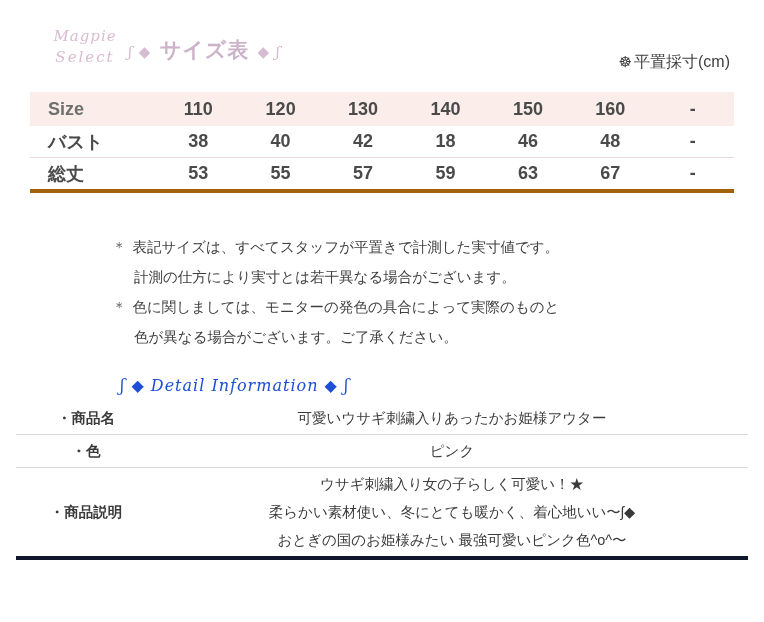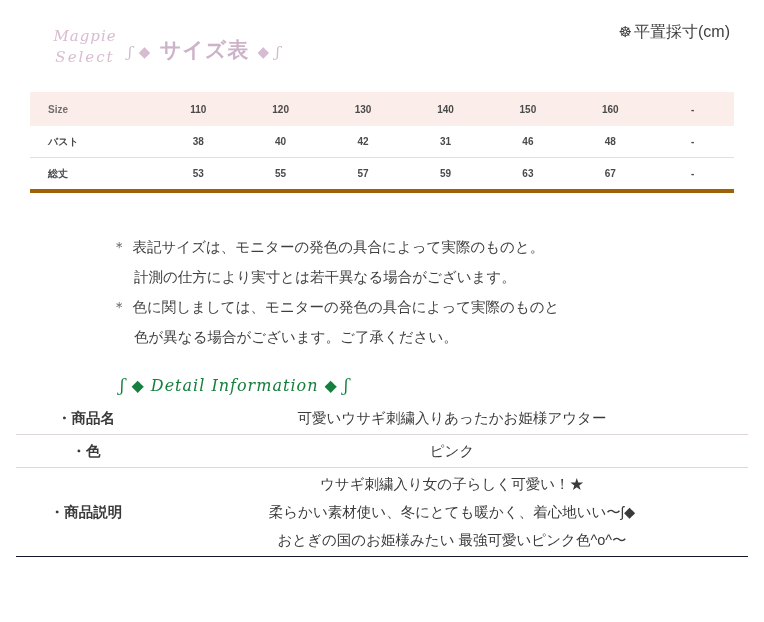--- a/index.html
+++ b/index.html
@@ -58,21 +58,21 @@
   }
   .title .orn {
     font-size: 15px;
     font-style: italic;
     color: #d5bcd1;
     font-weight: normal;
   }
   .measure {
     position: absolute;
     right: 34px;
-    top: 22px;
+    top: 52px;
     font-size: 16px;
     color: #3f3f3f;
     white-space: nowrap;
     text-align: center;
   }
   .measure .ruler-icon {
     display: inline-block;
     font-size: 15px;
     margin-right: 2px;
     color: #3f3f3f;
@@ -82,21 +82,21 @@
   .size-table {
     position: absolute;
     left: 30px;
     top: 92px;
     width: 704px;
     border-collapse: collapse;
     table-layout: fixed;
   }
   .size-table th, .size-table td {
     height: 29px;
-    font-size: 10px;
+    font-size: 18px;
     font-weight: bold;
     text-align: center;
     color: #4a4a4a;
     border-bottom: 1px solid #e8d9e2;
   }
   .size-table thead th {
     background: #fbeeea;
     border-bottom: none;
     height: 32px;
   }
@@ -126,21 +126,21 @@
   .note-line.indent { padding-left: 22px; }
   .star { color: #6a6a6a; margin-right: 6px; }
 
   
   .detail-title {
     position: absolute;
     left: 120px;
     top: 376px;
     font-family: "DejaVu Serif", serif;
     font-style: italic;
-    color: #15803d;
+    color: #1d4ed8;
     font-size: 16px;
     letter-spacing: 1px;
     white-space: nowrap;
   }
   .detail-table {
     position: absolute;
     left: 16px;
     top: 402px;
     width: 732px;
     border-collapse: collapse;
@@ -165,21 +165,21 @@
     height: 32px;
   }
   .detail-table tr.desc .label,
   .detail-table tr.desc .value {
     height: 88px;
   }
   .desc-lines div {
     line-height: 28px;
     white-space: nowrap;
   }
-  .detail-table tr:last-child td { border-bottom: 1px solid #0f172a; }
+  .detail-table tr:last-child td { border-bottom: 4px solid #0f172a; }
 </style>
 </head>
 <body>
 
 <div class="page">
 
   <div class="header">
     <div class="brand">
       <div class="line1">Magpie</div>
       <div class="line2">Select</div>
@@ -208,41 +208,41 @@
         <th>160</th>
         <th>-</th>
       </tr>
     </thead>
     <tbody>
       <tr>
         <td class="rowhead">バスト</td>
         <td>38</td>
         <td>40</td>
         <td>42</td>
-        <td>31</td>
+        <td>18</td>
         <td>46</td>
         <td>48</td>
         <td>-</td>
       </tr>
       <tr>
         <td class="rowhead">総丈</td>
         <td>53</td>
         <td>55</td>
         <td>57</td>
         <td>59</td>
         <td>63</td>
         <td>67</td>
         <td>-</td>
       </tr>
     </tbody>
   </table>
 
   <div class="notes">
     <div class="note-line">
-      <span class="star">＊</span><span>表記サイズは、モニターの発色の具合によって実際のものと。</span>
+      <span class="star">＊</span><span>表記サイズは、すべてスタッフが平置きで計測した実寸値です。</span>
     </div>
     <div class="note-line indent">
       <span>計測の仕方により実寸とは若干異なる場合がございます。</span>
     </div>
     <div class="note-line">
       <span class="star">＊</span><span>色に関しましては、モニターの発色の具合によって実際のものと</span>
     </div>
     <div class="note-line indent">
       <span>色が異なる場合がございます。ご了承ください。</span>
     </div>

